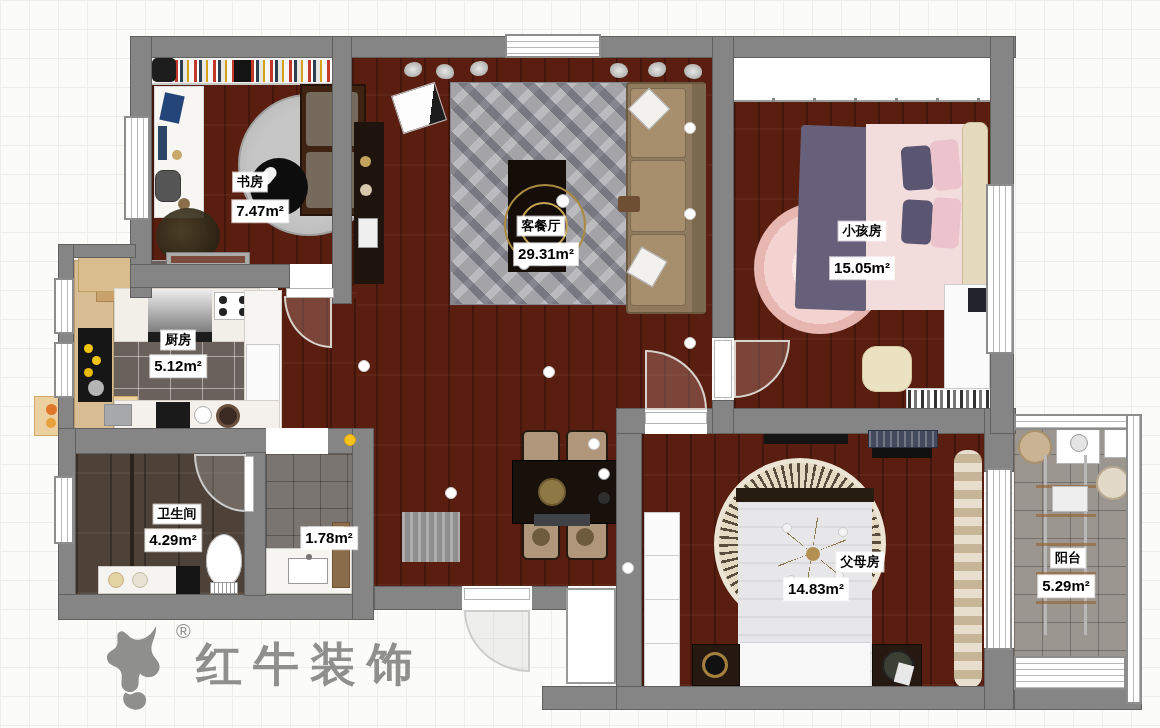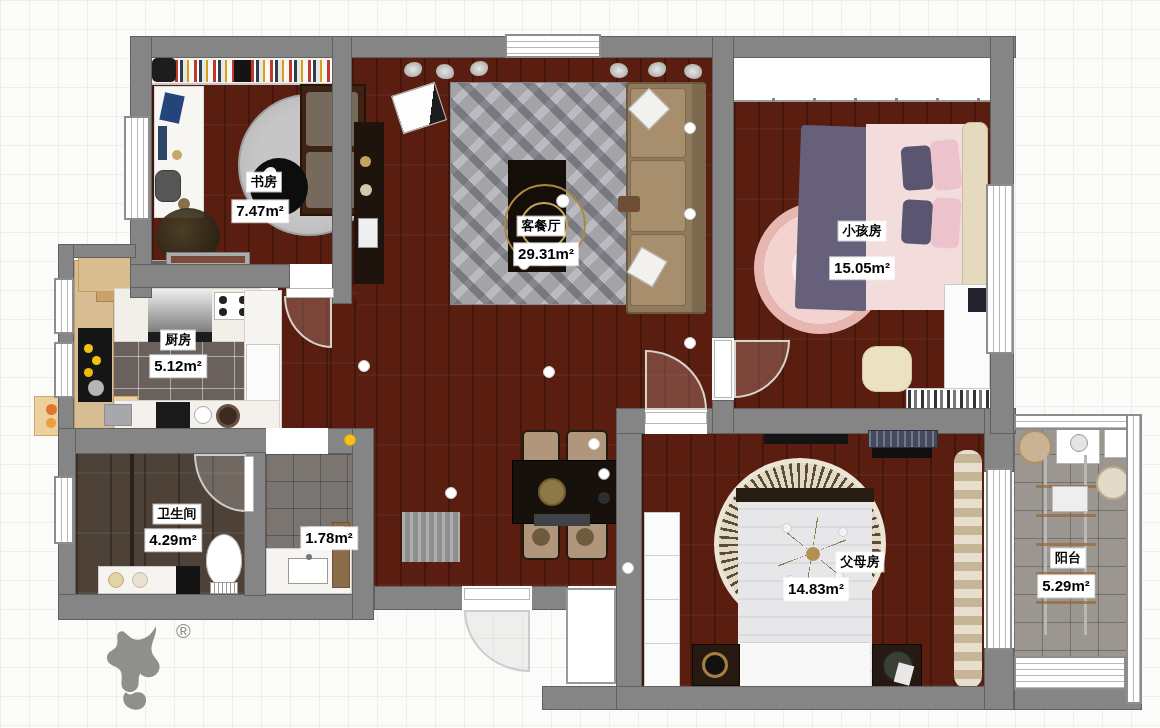--- a/index.html
+++ b/index.html
@@ -290,21 +290,21 @@
   <div class="light" style="left:358px;top:360px"></div>
   <div class="light" style="left:445px;top:487px"></div>
   <div class="light" style="left:543px;top:366px"></div>
   <div class="light" style="left:588px;top:438px"></div>
   <div class="light" style="left:622px;top:562px"></div>
   <div class="light" style="left:684px;top:122px"></div>
   <div class="light" style="left:684px;top:208px"></div>
   <div class="light" style="left:684px;top:337px"></div>
   <div class="light" style="left:344px;top:434px;background:#f7c21e;border-color:#d8a20a"></div>
 
-  <div class="chip name" style="left:264px;top:182px">书房</div>
+  <div class="chip name" style="left:250px;top:182px">书房</div>
   <div class="chip area" style="left:260px;top:211px">7.47m²</div>
   <div class="chip name" style="left:541px;top:226px">客餐厅</div>
   <div class="chip area" style="left:546px;top:254px">29.31m²</div>
   <div class="chip name" style="left:862px;top:231px">小孩房</div>
   <div class="chip area" style="left:862px;top:268px">15.05m²</div>
   <div class="chip name" style="left:178px;top:340px">厨房</div>
   <div class="chip area" style="left:178px;top:366px">5.12m²</div>
   <div class="chip name" style="left:177px;top:514px">卫生间</div>
   <div class="chip area" style="left:173px;top:540px">4.29m²</div>
   <div class="chip name" style="left:326px;top:537px">干区</div>
@@ -315,15 +315,16 @@
   <div class="chip area" style="left:1066px;top:586px">5.29m²</div>
 
   <div id="logo">
     <span style="position:absolute;left:0;top:4px">
       <svg width="86" height="96" viewBox="0 0 120 130">
         <path fill="#8f8f8c" d="M78 4 C70 20 56 26 45 21 C37 17 34 8 27 12 C21 16 27 25 23 32 C19 39 8 39 10 50 C12 61 25 58 29 67 C33 76 26 86 34 93 C40 98 48 96 52 90 C56 84 52 77 56 70 C64 79 80 76 83 63 C85 52 74 49 72 38 C70 28 80 16 78 4 Z"></path>
         <path fill="#8f8f8c" d="M36 96 C28 104 34 118 47 120 C58 122 66 114 64 104 C62 96 52 94 46 98 C42 100 39 99 36 96 Z"></path>
       </svg>
     </span>
     <span class="reg">®</span>
+    <span class="brand">红牛装饰</span>
   </div>
 
 </div>
 
 </body></html>

